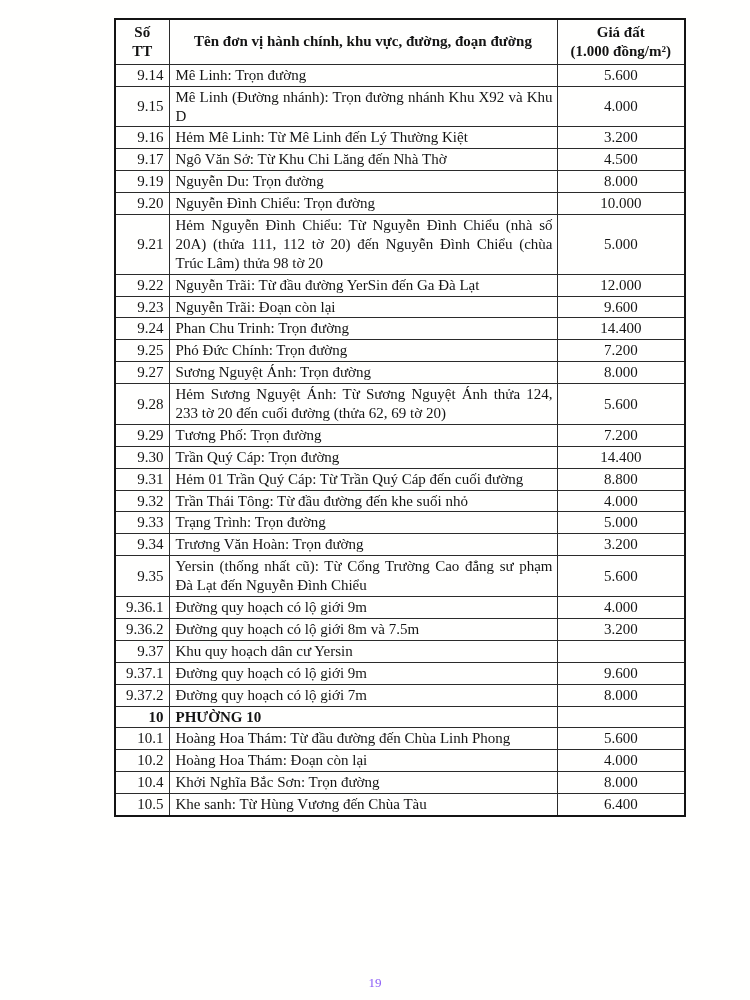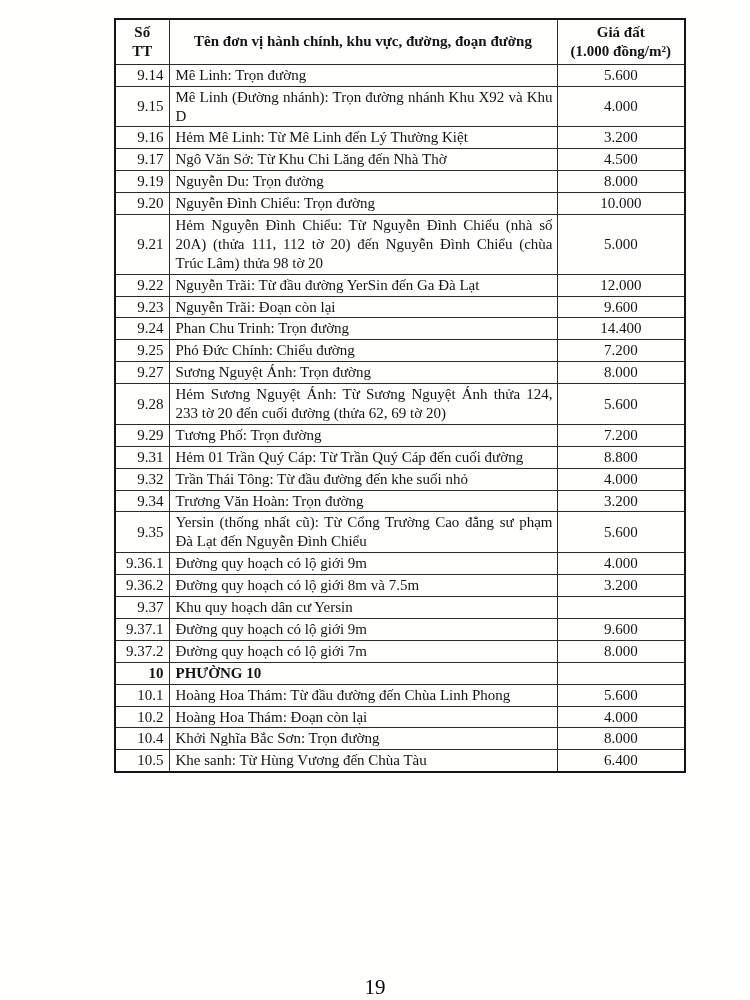--- a/index.html
+++ b/index.html
@@ -66,22 +66,22 @@
   }
   tr.bold-row td.name {
     text-align: left;
   }
   .page-number {
     position: absolute;
     left: 0;
     right: 0;
     top: 975px;
     text-align: center;
-    font-size: 21px;
-    color: #000000;
+    font-size: 13px;
+    color: #8b5cf6;
   }
 </style>
 </head>
 <body>
 
 <div class="page">
 
   <table class="doc-table">
     <colgroup>
       <col class="c-id">
@@ -147,47 +147,57 @@
           <td class="name">Nguyễn Trãi: Đoạn còn lại</td>
           <td class="price">9.600</td>
         </tr>
         <tr>
           <td class="id">9.24</td>
           <td class="name">Phan Chu Trinh: Trọn đường</td>
           <td class="price">14.400</td>
         </tr>
         <tr>
           <td class="id">9.25</td>
-          <td class="name">Phó Đức Chính: Chiểu đường</td>
+          <td class="name">Phó Đức Chính: Trọn đường</td>
           <td class="price">7.200</td>
         </tr>
         <tr>
           <td class="id">9.27</td>
           <td class="name">Sương Nguyệt Ánh: Trọn đường</td>
           <td class="price">8.000</td>
         </tr>
         <tr>
           <td class="id">9.28</td>
           <td class="name">Hẻm Sương Nguyệt Ánh: Từ Sương Nguyệt Ánh thửa 124, 233 tờ 20 đến cuối đường (thửa 62, 69 tờ 20)</td>
           <td class="price">5.600</td>
         </tr>
         <tr>
           <td class="id">9.29</td>
           <td class="name">Tương Phố: Trọn đường</td>
           <td class="price">7.200</td>
         </tr>
         <tr>
+          <td class="id">9.30</td>
+          <td class="name">Trần Quý Cáp: Trọn đường</td>
+          <td class="price">14.400</td>
+        </tr>
+        <tr>
           <td class="id">9.31</td>
           <td class="name">Hẻm 01 Trần Quý Cáp: Từ Trần Quý Cáp đến cuối đường</td>
           <td class="price">8.800</td>
         </tr>
         <tr>
           <td class="id">9.32</td>
           <td class="name">Trần Thái Tông: Từ đầu đường đến khe suối nhỏ</td>
           <td class="price">4.000</td>
+        </tr>
+        <tr>
+          <td class="id">9.33</td>
+          <td class="name">Trạng Trình: Trọn đường</td>
+          <td class="price">5.000</td>
         </tr>
         <tr>
           <td class="id">9.34</td>
           <td class="name">Trương Văn Hoàn: Trọn đường</td>
           <td class="price">3.200</td>
         </tr>
         <tr>
           <td class="id">9.35</td>
           <td class="name">Yersin (thống nhất cũ): Từ Cổng Trường Cao đẳng sư phạm Đà Lạt đến Nguyễn Đình Chiểu</td>
           <td class="price">5.600</td>

